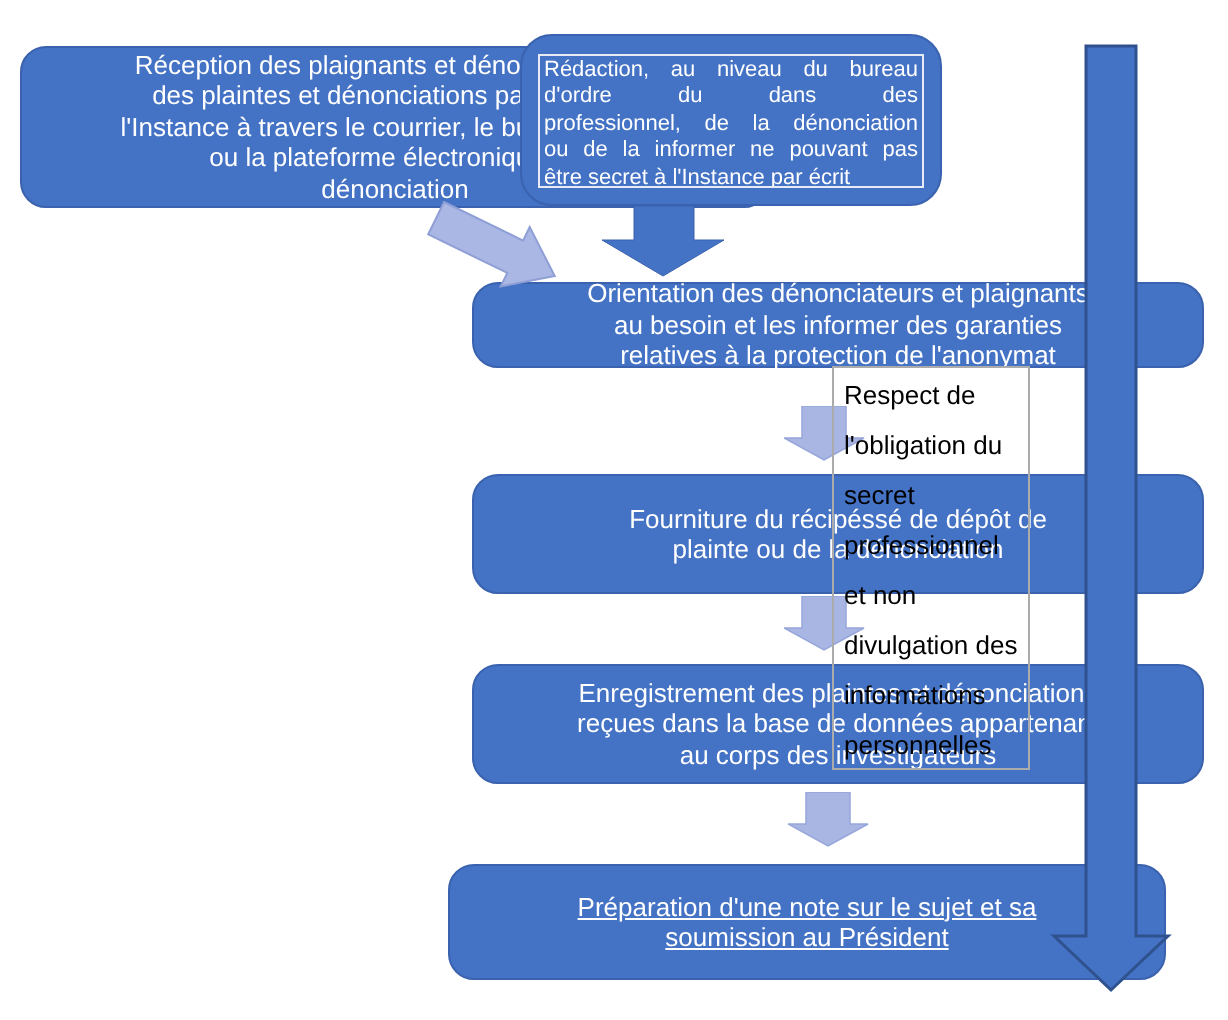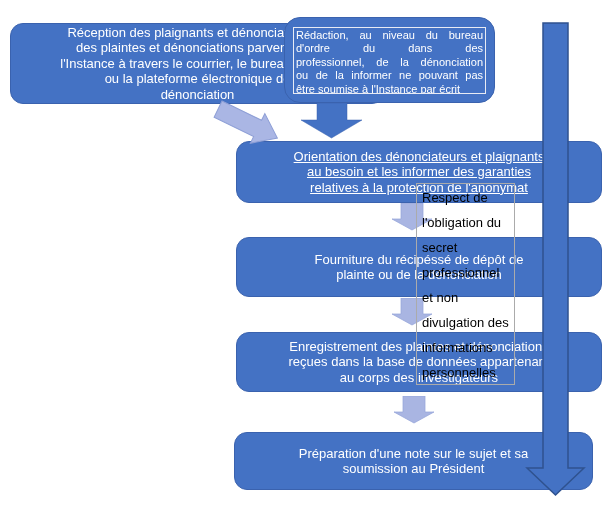--- a/index.html
+++ b/index.html
@@ -19,25 +19,25 @@
     display:flex;
     align-items:center;
     justify-content:center;
     text-align:center;
     white-space:pre-line;
     font-size:13px;
     line-height:15.5px;
     box-sizing:border-box;
   }
   #box-reception{left:10px;top:23px;width:375px;height:81px;z-index:1;}
-  #box-redaction{left:284px;top:17px;width:211px;height:86px;z-index:5;border-radius:16px;border:1.5px solid #3A62AE;}
-  #box-orientation{left:236px;top:141px;width:366px;height:62px;z-index:2;text-decoration:underline;}
+  #box-redaction{left:260px;top:17px;width:211px;height:86px;z-index:5;border-radius:16px;border:1.5px solid #3A62AE;}
+  #box-orientation{left:236px;top:141px;width:366px;height:43px;z-index:2;}
   #box-fourniture{left:236px;top:237px;width:366px;height:60px;z-index:2;}
   #box-enregistrement{left:236px;top:332px;width:366px;height:60px;z-index:2;}
-  #box-preparation{left:234px;top:432px;width:359px;height:58px;z-index:2;}
+  #box-preparation{left:224px;top:432px;width:359px;height:58px;z-index:2;text-decoration:underline;}
 
   .frame{
     position:absolute;
     left:8px;top:9px;right:8px;bottom:8px;
     border:1px solid #E8EBF4;
     padding:1px 2px;
     font-size:11px;
     line-height:13.4px;
     color:#ffffff;
     overflow:hidden;
@@ -72,21 +72,21 @@
 
 <div class="canvas">
 
   <div class="box" id="box-reception">Réception des plaignants et dénonciateurs et
 des plaintes et dénonciations parvenues à
 l'Instance à travers le courrier, le bureau d'ordre
 ou la plateforme électronique de
 dénonciation</div>
 
   <div class="box" id="box-redaction">
-    <div class="frame"><div>Rédaction, au niveau du bureau</div><div>d'ordre du dans des</div><div>professionnel, de la dénonciation</div><div>ou de la informer ne pouvant pas</div><div>être soumise à l'Instance par écrit</div></div>
+    <div class="frame"><div>Rédaction, au niveau du bureau</div><div>d'ordre du dans des</div><div>professionnel, de la dénonciation</div><div>ou de la informer ne pouvant pas</div><div>être secret à l'Instance par écrit</div></div>
   </div>
 
   <svg class="arr" style="left:198px;top:92px;" width="100" height="58">
     <g transform="translate(24,9) rotate(26)">
       <polygon points="0,0 44,0 44,-7.5 66,9 44,25.5 44,18 0,18" fill="#AAB6E4" stroke="#8E9FD6" stroke-width="1"></polygon>
     </g>
   </svg>
 
   <svg class="arr" style="left:295px;top:103px;" width="75" height="38">
     <polygon points="22,0 52,0 52,17 67,17 36.5,35 6,17 22,17" fill="#4472C4" stroke="#3A62AE" stroke-width="0.5"></polygon>

